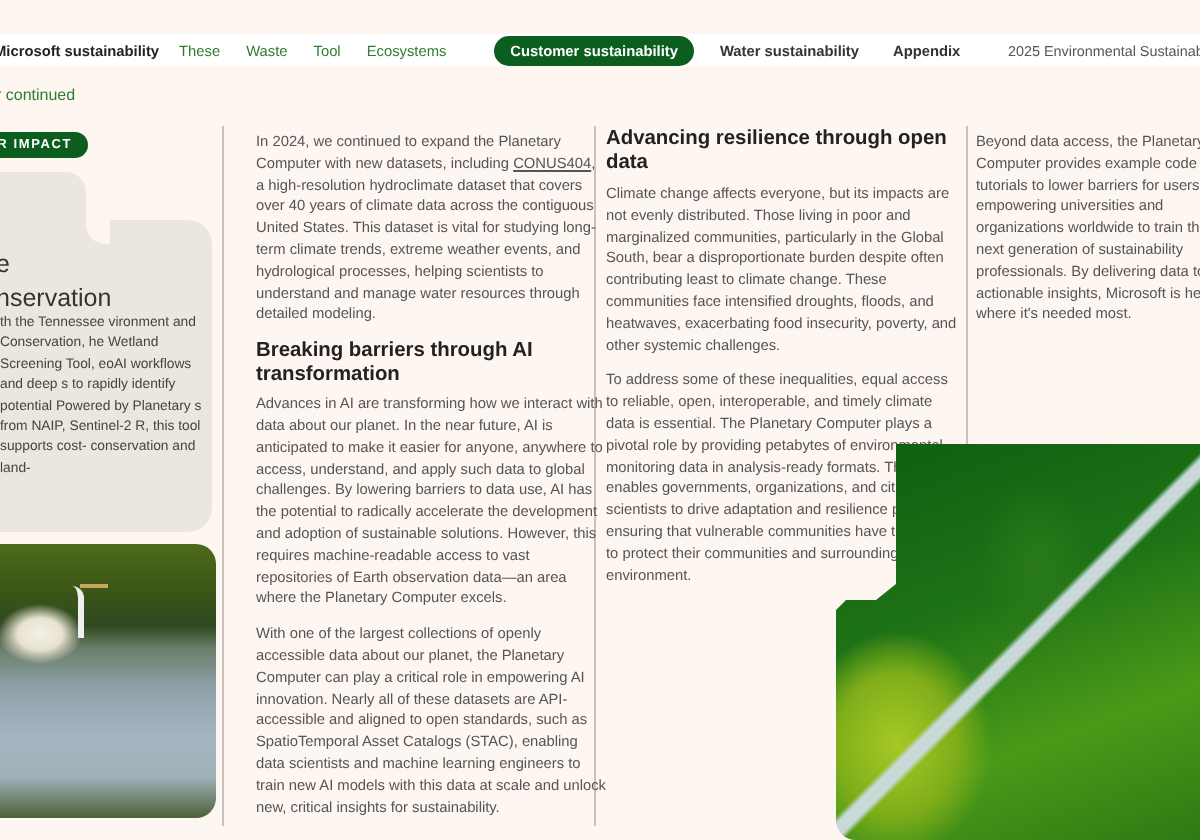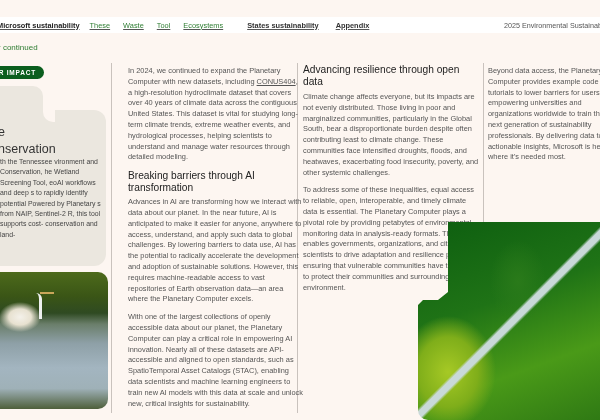--- a/index.html
+++ b/index.html
@@ -7,21 +7,21 @@
   body {
     background: #fdf6f1;
     font-family: "Liberation Sans", "DejaVu Sans", sans-serif;
     color: #555;
     position: relative;
   }
   .topnav {
     position: absolute; left: 0; top: 17px; width: 600px; height: 16px;
     background: #ffffff;
     display: flex; align-items: center;
-    font-size: 7.4px; white-space: nowrap; text-decoration: underline;
+    font-size: 7.4px; white-space: nowrap;
   }
   .nav-item { color: #2e7d32; margin-right: 13px; cursor: pointer; }
   .nav-item.brand { color: #222; font-weight: bold; margin-left: -3px; margin-right: 10px; }
   .nav-item.dark { color: #333; font-weight: bold; }
   .nav-item.active {
     background: #0b5e1e; color: #fff; font-weight: bold;
     padding: 3px 8px; border-radius: 8px; margin-right: 13px;
   }
   .nav-title { position: absolute; left: 504px; color: #555; font-size: 7.2px; }
 
@@ -66,21 +66,21 @@
   .bird-neck {
     position: absolute; left: 56px; top: 21px; width: 6px; height: 26px;
     border-right: 3px solid #eef0f0; border-radius: 0 10px 0 0;
   }
   .bird-beak { position: absolute; left: 60px; top: 20px; width: 14px; height: 2px; background: #c9a65a; }
 
   .col { position: absolute; top: 38px; }
   .col p, .col .para {
     font-size: 7.4px; line-height: 10.8px; color: #555;
   }
-  .col h2 { font-size: 10.2px; line-height: 12px; color: #222; font-weight: normal; }
+  .col h2 { font-size: 10.2px; line-height: 12px; color: #222; font-weight: bold; }
   .link { text-decoration: underline; color: #555; cursor: pointer; }
 
   .col-1 { left: 128px; width: 175px; }
   .col-2 { left: 303px; width: 178px; }
   .col-3 { left: 488px; width: 130px; }
 
   .divider { position: absolute; width: 1px; background: #c9c2bd; }
 
   .sat-map {
     position: absolute; left: 418px; top: 222px; width: 190px; height: 198px;
@@ -96,21 +96,22 @@
 </style>
 </head>
 <body>
 
 <nav class="topnav">
   <span class="nav-item brand">Microsoft sustainability</span>
   <span class="nav-item">These</span>
   <span class="nav-item">Waste</span>
   <span class="nav-item">Tool</span>
   <span class="nav-item" style="margin-right:24px">Ecosystems</span>
-  <span class="nav-item dark" style="margin-right:17px">States sustainability</span>
+  <span class="nav-item active">Customer sustainability</span>
+  <span class="nav-item dark" style="margin-right:17px">Water sustainability</span>
   <span class="nav-item dark">Appendix</span>
   <span class="nav-title">2025 Environmental Sustainability</span>
 </nav>
 
 <div class="continued">r continued</div>
 
 <div class="impact-badge">
   <span>R IMPACT</span>
 </div>
 

